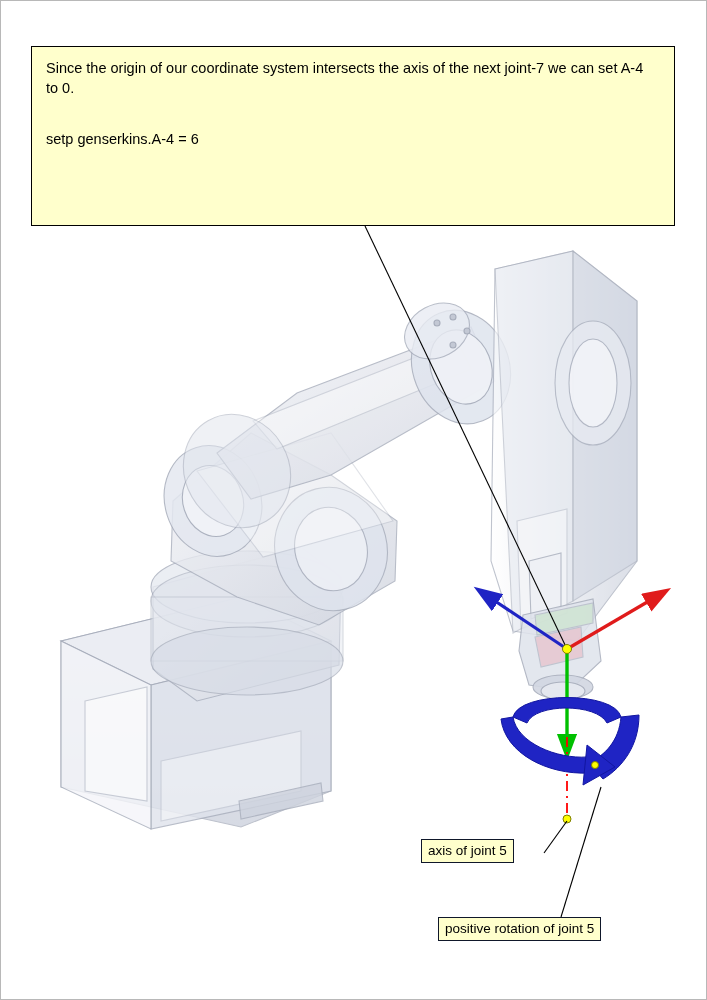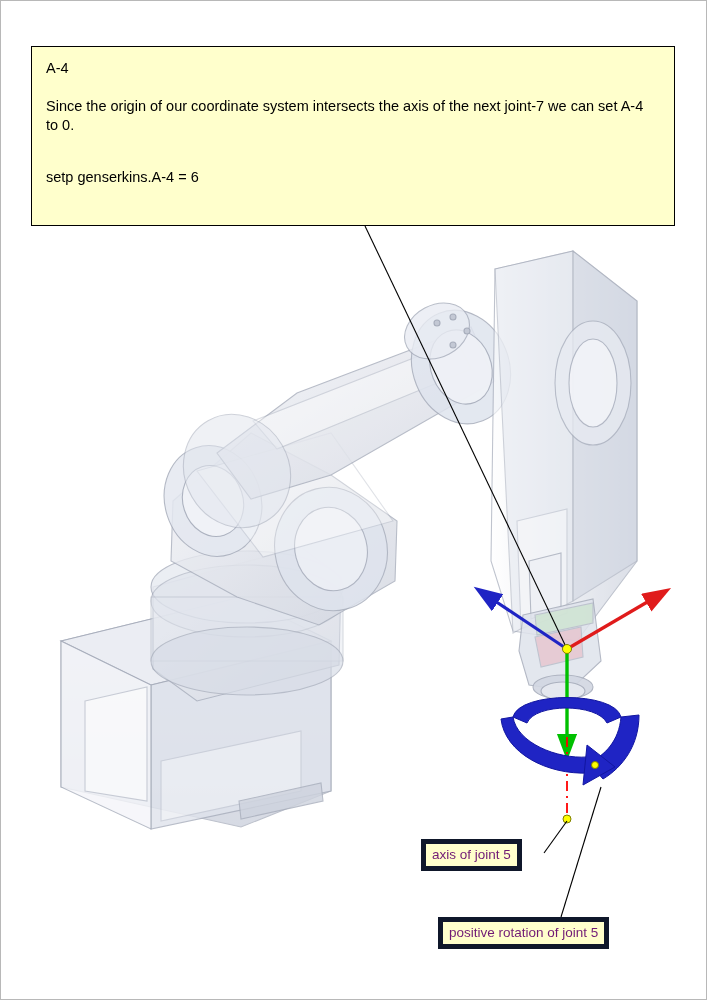--- a/index.html
+++ b/index.html
@@ -45,24 +45,24 @@
     margin: 0 0 32px 0;
     max-width: 600px;
   }
   .note-code {
     margin: 0;
   }
   
   .tag {
     position: absolute;
     background: #ffffcc;
-    border: 5px solid #0f172a;
+    border: 1px solid #0f172a;
     box-sizing: border-box;
     font-size: 13.5px;
-    color: #701a75;
+    color: #000000;
     padding: 3px 6px 4px 6px;
     white-space: nowrap;
   }
   #tag-axis {
     left: 420px;
     top: 838px;
   }
   #tag-rot {
     left: 437px;
     top: 916px;
@@ -191,21 +191,20 @@
       <path d="M620,716 C618,740 604,754 588,762 L602,778 C622,766 638,744 638,714 Z" fill="#1f24c4" stroke="#1216a0" stroke-width="1"></path>
       <polygon points="586,744 614,766 582,784" fill="#1f24c4" stroke="#1216a0" stroke-width="1"></polygon>
       <circle cx="594" cy="764" r="3.5" fill="#ffff00" stroke="#808000" stroke-width="1"></circle>
     </g>
 
     <line x1="543" y1="852" x2="566" y2="820" stroke="#000000" stroke-width="1.1"></line>
     <line x1="560" y1="916" x2="600" y2="786" stroke="#000000" stroke-width="1.1"></line>
   </svg>
 
   <div class="note-box">
-    <p class="note-title">A-4</p>
     <p class="note-body">Since the origin of our coordinate system intersects the axis of the next joint-7 we can set A-4 to 0.</p>
     <p class="note-code">setp genserkins.A-4 =  6</p>
   </div>
 
   <div class="tag" id="tag-axis">axis of joint 5</div>
   <div class="tag" id="tag-rot">positive rotation of joint 5</div>
 
 </div>
 
 </body></html>

